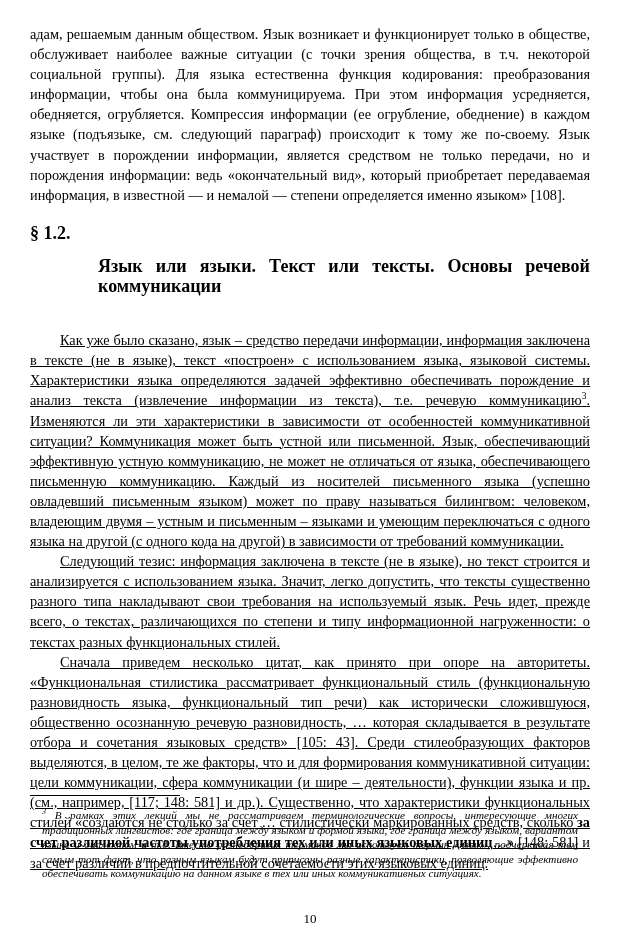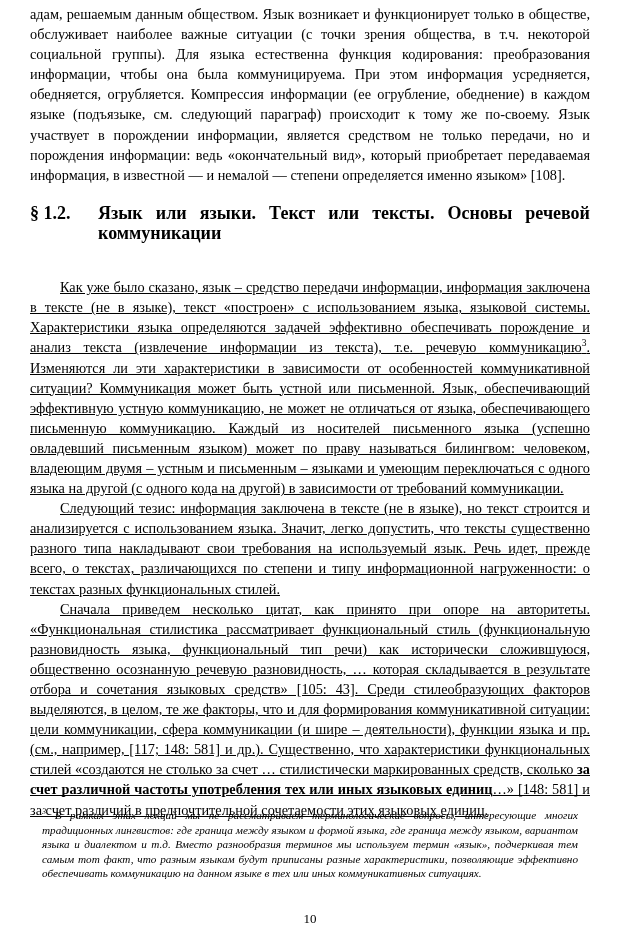--- a/index.html
+++ b/index.html
@@ -13,21 +13,21 @@
     font-family: "Liberation Serif", serif;
     color: #000000;
     position: relative;
     overflow: hidden;
   }
   .page {
     position: relative;
     width: 620px;
     height: 937px;
     box-sizing: border-box;
-    padding: 4px 30px 0 30px;
+    padding: 24px 30px 0 30px;
   }
   p.body-par {
     margin: 0;
     font-size: 14.3px;
     line-height: 20.1px;
     text-align: justify;
     text-indent: 0;
     hyphens: manual;
   }
   p.indent {
@@ -42,20 +42,21 @@
     font-size: 18px;
     line-height: 20.1px;
   }
   .section-heading .sec-num {
     width: 68px;
     flex: 0 0 68px;
   }
   .section-heading .sec-title {
     flex: 1 1 auto;
     text-align: justify;
+    margin-top: 33px;
   }
   .section-heading .sec-title::after {
     content: "";
     display: inline-block;
     width: 100%;
   }
   .bold { font-weight: bold; }
   sup.fn-ref {
     font-size: 9.5px;
     vertical-align: super;

